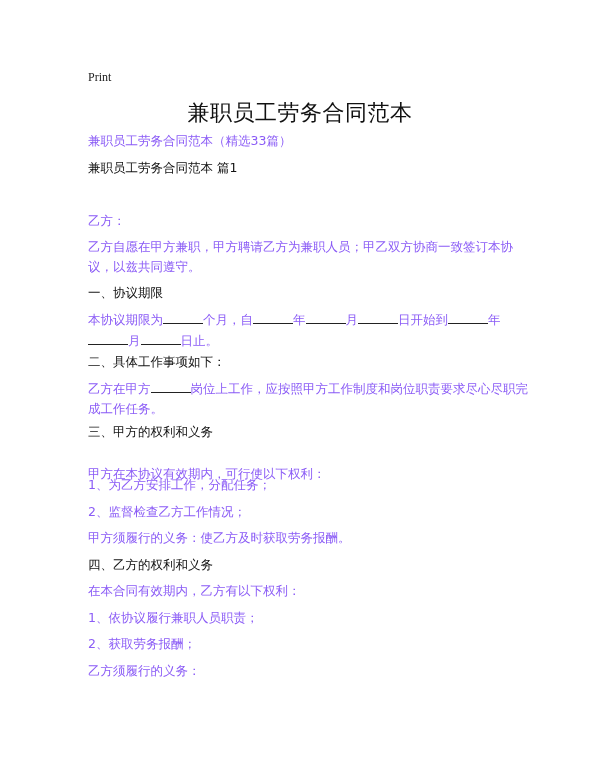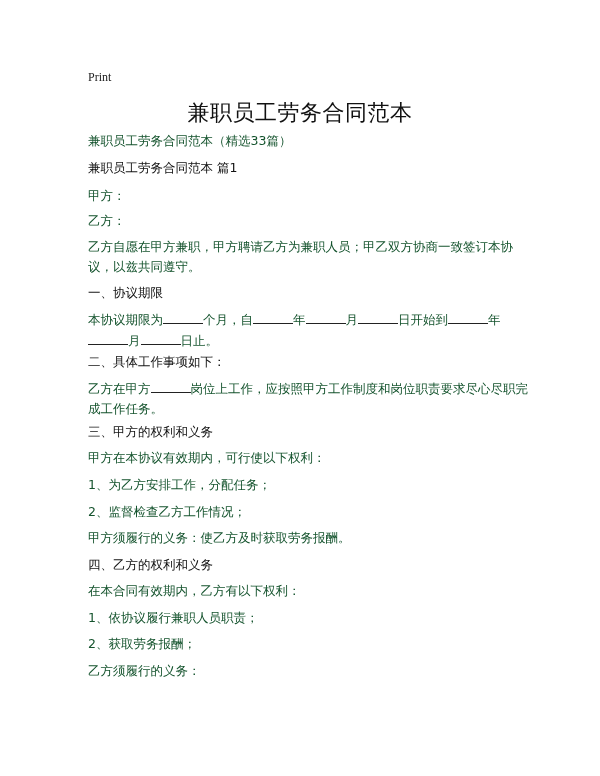--- a/index.html
+++ b/index.html
@@ -3,49 +3,48 @@
 <meta charset="utf-8">
 <style>
   html, body { margin: 0; padding: 0; background: #ffffff; }
   body { width: 600px; height: 776px; position: relative; overflow: hidden;
          font-family: "DejaVu Sans", "Liberation Sans", sans-serif; color: #1a1a1a; }
   .page { position: absolute; left: 0; top: 0; width: 496px; height: 776px; }
   .print { position: absolute; left: 88px; top: 70px; font-family: "Liberation Serif", "DejaVu Serif", serif;
            font-size: 12px; color: #222; }
   .title { position: absolute; left: 0; width: 600px; top: 98px; text-align: center;
            font-size: 22px; color: #111; letter-spacing: 0.5px; }
-  .line { position: absolute; left: 88px; width: 440px; font-size: 12.5px; line-height: 20px; color: #14532d; }
+  .line { position: absolute; left: 88px; width: 440px; font-size: 12.5px; line-height: 20px; color: #8b5cf6; }
   .bold { font-weight: normal; color: #111; }
   .blank { display: inline-block; width: 40px; border-bottom: 1px solid #222; height: 14px; vertical-align: baseline; }
 </style>
 </head>
 <body>
 
 <div class="page">
   <div class="print">Print</div>
   <div class="title">兼职员工劳务合同范本</div>
 
   <div class="line" style="top:131px">兼职员工劳务合同范本（精选33篇）</div>
   <div class="line bold" style="top:158px">兼职员工劳务合同范本 篇1</div>
-  <div class="line" style="top:186px">甲方：</div>
   <div class="line" style="top:211px">乙方：</div>
   <div class="line bold" style="top:283px">一、协议期限</div>
 
   <div class="line" style="top:237px">乙方自愿在甲方兼职，甲方聘请乙方为兼职人员；甲乙双方协商一致签订本协议，以兹共同遵守。</div>
   <div class="line" style="top:309px">
     <span>本协议期限为</span><span class="blank"></span><span>个月，自</span><span class="blank"></span><span>年</span><span class="blank"></span><span>月</span><span class="blank"></span><span>日开始到</span><span class="blank"></span><span>年</span><span class="blank"></span><span>月</span><span class="blank"></span><span>日止。</span>
   </div>
 
   <div class="line bold" style="top:352px">二、具体工作事项如下：</div>
   <div class="line" style="top:378px">
     <span>乙方在甲方</span><span class="blank"></span><span>岗位上工作，应按照甲方工作制度和岗位职责要求尽心尽职完成工作任务。</span>
   </div>
 
   <div class="line bold" style="top:422px">三、甲方的权利和义务</div>
-  <div class="line" style="top:448px">甲方在本协议有效期内，可行使以下权利：</div>
+  <div class="line" style="top:464px">甲方在本协议有效期内，可行使以下权利：</div>
   <div class="line" style="top:475px">1、为乙方安排工作，分配任务；</div>
   <div class="line" style="top:502px">2、监督检查乙方工作情况；</div>
   <div class="line" style="top:528px">甲方须履行的义务：使乙方及时获取劳务报酬。</div>
 
   <div class="line" style="top:581px">在本合同有效期内，乙方有以下权利：</div>
   <div class="line bold" style="top:555px">四、乙方的权利和义务</div>
   <div class="line" style="top:608px">1、依协议履行兼职人员职责；</div>
   <div class="line" style="top:634px">2、获取劳务报酬；</div>
   <div class="line" style="top:661px">乙方须履行的义务：</div>
 </div>

